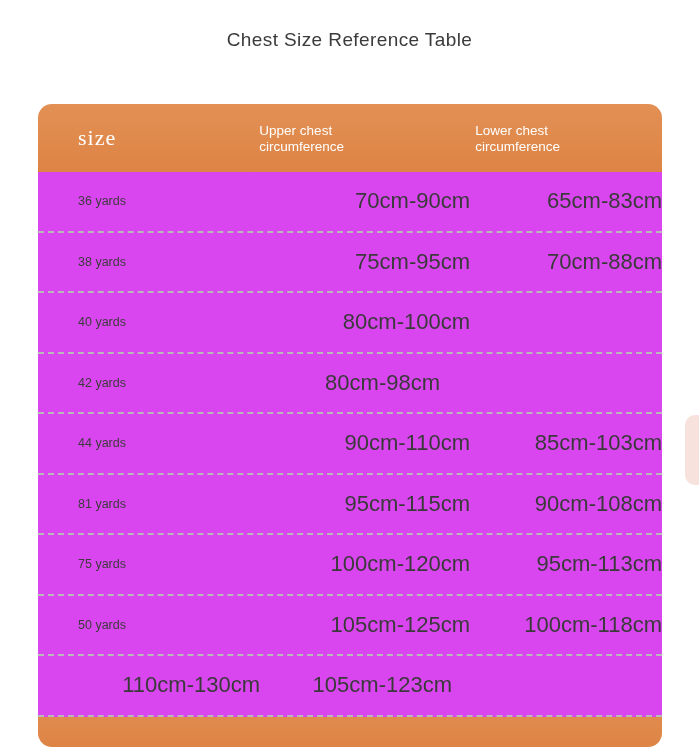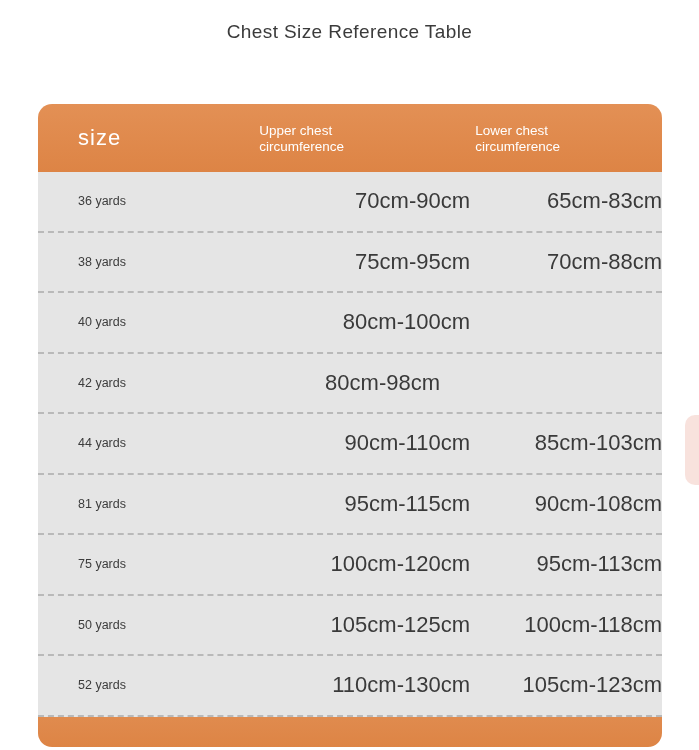--- a/index.html
+++ b/index.html
@@ -25,21 +25,21 @@
     background: #f6d8d2;
     border-radius: 10px 0 0 10px;
     opacity: .75;
   }
 
   .page-title {
     text-align: center;
     font-size: 19px;
     color: #3b3b3b;
     letter-spacing: .4px;
-    padding-top: 21px;
+    padding-top: 29px;
     font-weight: 400;
   }
 
   .table-wrap {
     position: absolute;
     left: 38px;
     top: 104px;
     width: 624px;
   }
 
@@ -54,30 +54,31 @@
   }
 
   .col-size   { width: 210px; padding-left: 40px; box-sizing: border-box; }
   .col-upper  { width: 222px; box-sizing: border-box; margin-left: 16px; }
   .col-lower  { width: 192px; box-sizing: border-box; }
 
   .head-size-label {
     font-size: 22px;
     letter-spacing: 1px;
     font-weight: 400;
+    font-family: Liberation Serif, serif;
   }
   .head-col-label {
     font-size: 13.5px;
     line-height: 16px;
     font-weight: 400;
   }
   .head-col-label .l2 { display: block; }
 
   .table-body {
-    background: #e5e5e5;
+    background: #d946ef;
   }
 
   .row {
     display: flex;
     align-items: center;
     height: 58.5px;
     border-bottom: 2px dashed #b9b9b9;
     position: relative;
   }
   .row:last-child { border-bottom: 2px dashed #b9b9b9; }
@@ -185,21 +186,20 @@
       <div class="cell-val cell-lower">95cm-113cm</div>
     </div>
 
     <div class="row">
       <div class="cell-size"><span class="hl"></span><span>50 yards</span></div>
       <div class="cell-val cell-upper">105cm-125cm</div>
       <div class="cell-val cell-lower">100cm-118cm</div>
     </div>
 
     <div class="row">
-      <div class="cell-size"><span class="hl"></span><span>52 yards</span></div>
       <div class="cell-val cell-upper">110cm-130cm</div>
       <div class="cell-val cell-lower">105cm-123cm</div>
     </div>
 
   </div>
 
   <div class="table-foot"></div>
 </div>
 
 </body></html>

